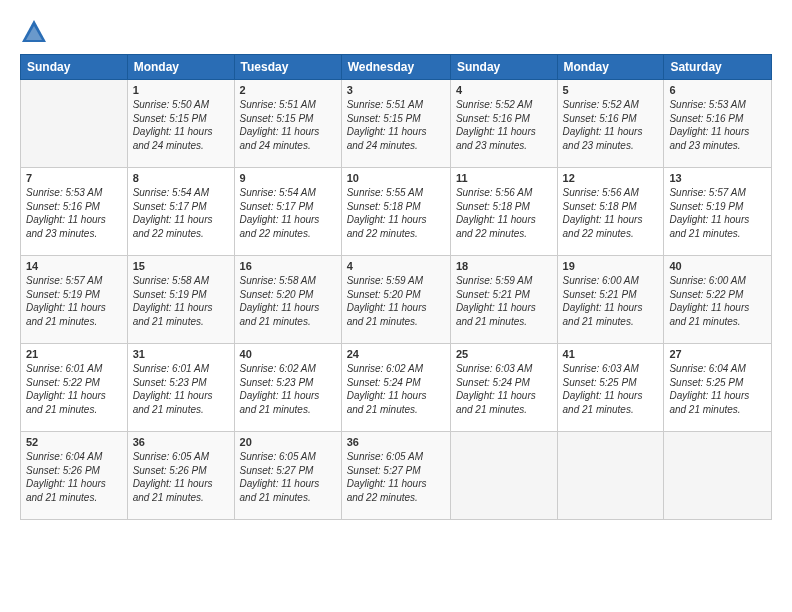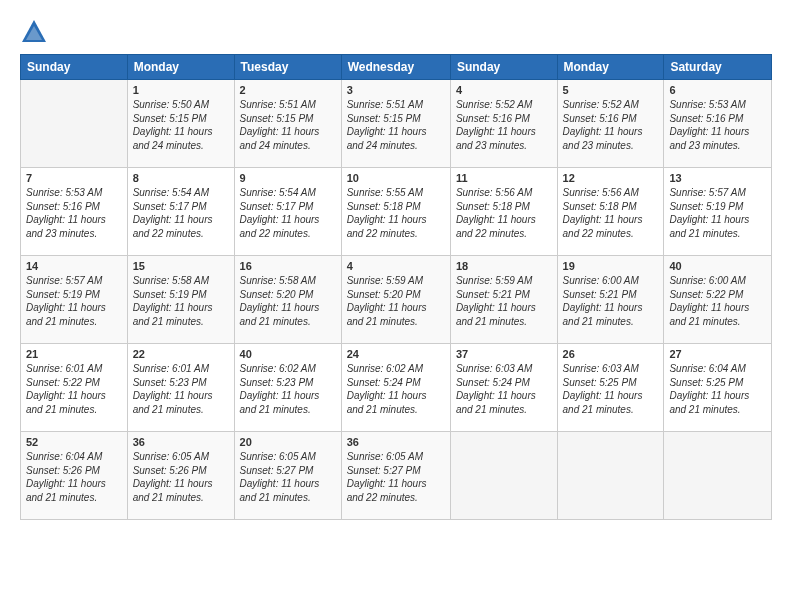--- a/index.html
+++ b/index.html
@@ -222,37 +222,37 @@
             <span class="day-number">40</span>
             <div class="day-info">Sunrise: 6:00 AM<br>Sunset: 5:22 PM<br>Daylight: 11 hours<br>and 21 minutes.</div>
           </td>
         </tr>
         <tr>
           <td>
             <span class="day-number">21</span>
             <div class="day-info">Sunrise: 6:01 AM<br>Sunset: 5:22 PM<br>Daylight: 11 hours<br>and 21 minutes.</div>
           </td>
           <td>
-            <span class="day-number">22</span>
+            <span class="day-number">31</span>
             <div class="day-info">Sunrise: 6:01 AM<br>Sunset: 5:23 PM<br>Daylight: 11 hours<br>and 21 minutes.</div>
           </td>
           <td>
             <span class="day-number">40</span>
             <div class="day-info">Sunrise: 6:02 AM<br>Sunset: 5:23 PM<br>Daylight: 11 hours<br>and 21 minutes.</div>
           </td>
           <td>
             <span class="day-number">24</span>
             <div class="day-info">Sunrise: 6:02 AM<br>Sunset: 5:24 PM<br>Daylight: 11 hours<br>and 21 minutes.</div>
           </td>
           <td>
-            <span class="day-number">37</span>
+            <span class="day-number">25</span>
             <div class="day-info">Sunrise: 6:03 AM<br>Sunset: 5:24 PM<br>Daylight: 11 hours<br>and 21 minutes.</div>
           </td>
           <td>
-            <span class="day-number">26</span>
+            <span class="day-number">41</span>
             <div class="day-info">Sunrise: 6:03 AM<br>Sunset: 5:25 PM<br>Daylight: 11 hours<br>and 21 minutes.</div>
           </td>
           <td>
             <span class="day-number">27</span>
             <div class="day-info">Sunrise: 6:04 AM<br>Sunset: 5:25 PM<br>Daylight: 11 hours<br>and 21 minutes.</div>
           </td>
         </tr>
         <tr>
           <td>
             <span class="day-number">52</span>

